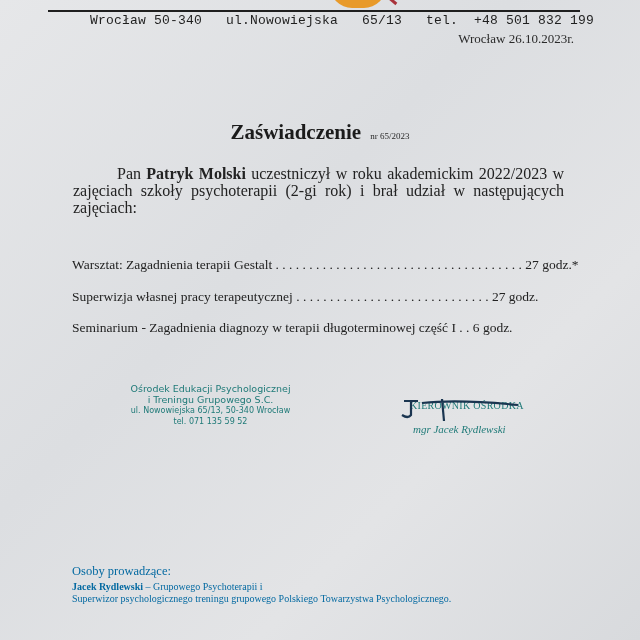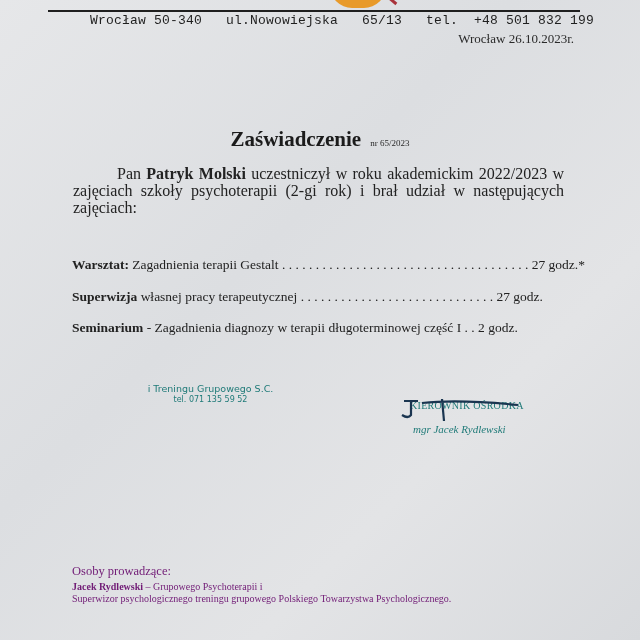--- a/index.html
+++ b/index.html
@@ -24,56 +24,56 @@
     position:absolute; left:62px; top:13px;
     font-family:Liberation Mono, monospace; font-size:13px; letter-spacing:0.2px; color:#1f1f1f;
     white-space:pre;
     margin-left:28px;
   }
   .header-date {
     position:absolute; right:66px; top:31px;
     font-family:"Liberation Serif", serif; font-size:13px; color:#2a2a2a;
   }
   .title-wrap {
-    position:absolute; left:0; width:640px; top:127px; text-align:center;
+    position:absolute; left:0; width:640px; top:120px; text-align:center;
   }
   .title {
     font-family:"Liberation Serif", serif; font-weight:bold; font-size:21px; color:#1b1b1b;
   }
   .title-nr {
     font-family:"Liberation Serif", serif; font-size:9px; color:#2a2a2a; margin-left:4px;
   }
   .intro {
     position:absolute; left:73px; top:165px; width:491px;
     font-family:"Liberation Serif", serif; font-size:16px; line-height:17px; text-align:justify;
     color:#222;
   }
   .intro .indent { display:inline-block; width:44px; }
   .course {
     position:absolute; left:72px;
     font-family:"Liberation Serif", serif; font-size:13.5px; color:#222; white-space:nowrap;
   }
-  .course b { font-weight:bold;margin-top:12px; }
+  .course b { font-weight:normal;margin-top:12px; }
   .stamp {
     position:absolute; left:128px; top:383px; width:165px; text-align:center;
     font-family:"DejaVu Sans", sans-serif; color:#1f7a78; line-height:11px;
   }
   .stamp .l1, .stamp .l2 { font-size:9.5px; }
   .stamp .l3, .stamp .l4, .stamp .l5 { font-size:8px; }
   .sig-title {
     position:absolute; left:410px; top:400px;
     font-family:"Liberation Serif", serif; font-size:10px; letter-spacing:0.3px; color:#1f7a78;
   }
   .sig-name {
     position:absolute; left:413px; top:423px;
     font-family:"Liberation Serif", serif; font-style:italic; font-size:11px; color:#1f7a78;
   }
   .signature { position:absolute; left:398px; top:393px; }
   .footer {
-    position:absolute; left:72px; top:564px; font-family:"Liberation Serif", serif; color:#701a75;
+    position:absolute; left:72px; top:564px; font-family:"Liberation Serif", serif; color:#0369a1;
   }
   .footer .head { font-size:12.5px; margin-bottom:2px; }
   .footer .row { font-size:10px; line-height:11.5px; white-space:nowrap; }
   .footer .row b { font-weight:bold; }
 </style>
 </head>
 <body>
 
 <div class="logo"></div>
 <div class="logo-stroke"></div>
@@ -90,25 +90,27 @@
   <span class="indent"></span><span>Pan </span><b>Patryk Molski</b><span> uczestniczył w roku akademickim 2022/2023 w zajęciach szkoły psychoterapii (2-gi rok) i brał udział w następujących zajęciach:</span>
 </div>
 
 <div class="course" style="top:257px">
   <b>Warsztat:</b><span> Zagadnienia terapii Gestalt . . . . . . . . . . . . . . . . . . . . . . . . . . . . . . . . . . . . . 27  godz.*</span>
 </div>
 <div class="course" style="top:289px">
   <b>Superwizja</b><span> własnej pracy terapeutycznej . . . . . . . . . . . . . . . . . . . . . . . . . . . . .  27  godz.</span>
 </div>
 <div class="course" style="top:320px">
-  <b>Seminarium</b><span> - Zagadnienia diagnozy w terapii długoterminowej część I . .  2  godz.</span>
+  <b>Seminarium</b><span> - Zagadnienia diagnozy w terapii długoterminowej część I . .  6  godz.</span>
 </div>
 
 <div class="stamp">
+  <div class="l1">Ośrodek Edukacji Psychologicznej</div>
   <div class="l2">i Treningu Grupowego S.C.</div>
+  <div class="l3">ul. Nowowiejska 65/13, 50-340 Wrocław</div>
   <div class="l4">tel. 071 135 59 52</div>
 </div>
 
 <div class="sig-title">KIEROWNIK OŚRODKA</div>
 <div class="sig-name">mgr Jacek Rydlewski</div>
 <svg class="signature" width="130" height="30">
   <path d="M6 8 L20 8 M13 8 L13 22 Q10 26 4 22 M24 10 Q60 6 120 12 M44 6 L46 28" stroke="#1a3550" stroke-width="2.2" fill="none"></path>
 </svg>
 
 <div class="footer">

